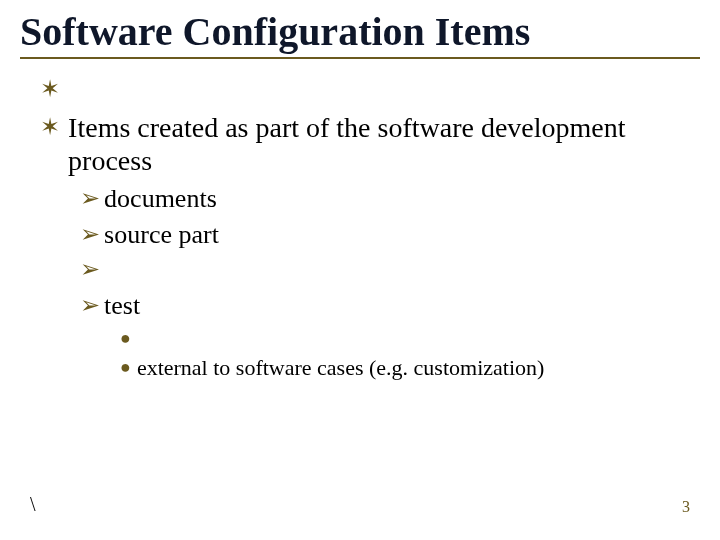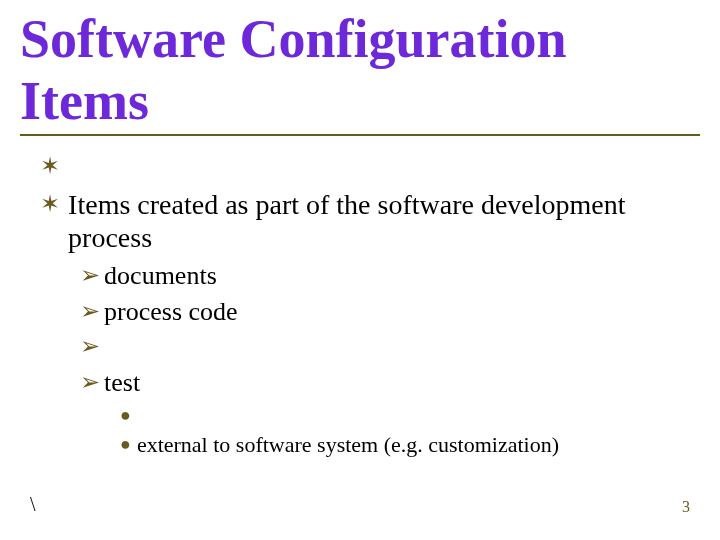--- a/index.html
+++ b/index.html
@@ -5,22 +5,22 @@
   * { margin: 0; padding: 0; box-sizing: border-box; }
   body {
     width: 720px;
     height: 540px;
     background: #ffffff;
     font-family: "Times New Roman", Times, serif;
     position: relative;
     overflow: hidden;
   }
   .title {
-    font-size: 54px;
-    color: #6d28d9;
+    font-size: 40px;
+    color: #0f172a;
     padding: 8px 20px 2px 20px;
     letter-spacing: 0px;
   }
   .title-rule {
     border: none;
     border-top: 2px solid #6b5a1f;
     margin: 0 20px 14px 20px;
   }
   .lvl1 {
     display: flex;
@@ -81,32 +81,32 @@
   <span class="bullet">✶</span>
   <span>Items created as part of the software development process</span>
 </div>
 
 <div class="lvl2">
   <span class="bullet">➢</span>
   <span>documents</span>
 </div>
 <div class="lvl2">
   <span class="bullet">➢</span>
-  <span>process code</span>
+  <span>source part</span>
 </div>
 <div class="lvl2">
   <span class="bullet">➢</span>
 </div>
 <div class="lvl2">
   <span class="bullet">➢</span>
   <span>test</span>
 </div>
 
 <div class="lvl3">
   <span class="bullet">●</span>
 </div>
 <div class="lvl3">
   <span class="bullet">●</span>
-  <span>external to software system (e.g. customization)</span>
+  <span>external to software cases (e.g. customization)</span>
 </div>
 
 <div class="footer-left">\</div>
 <div class="footer-right">3</div>
 
 </body></html>

